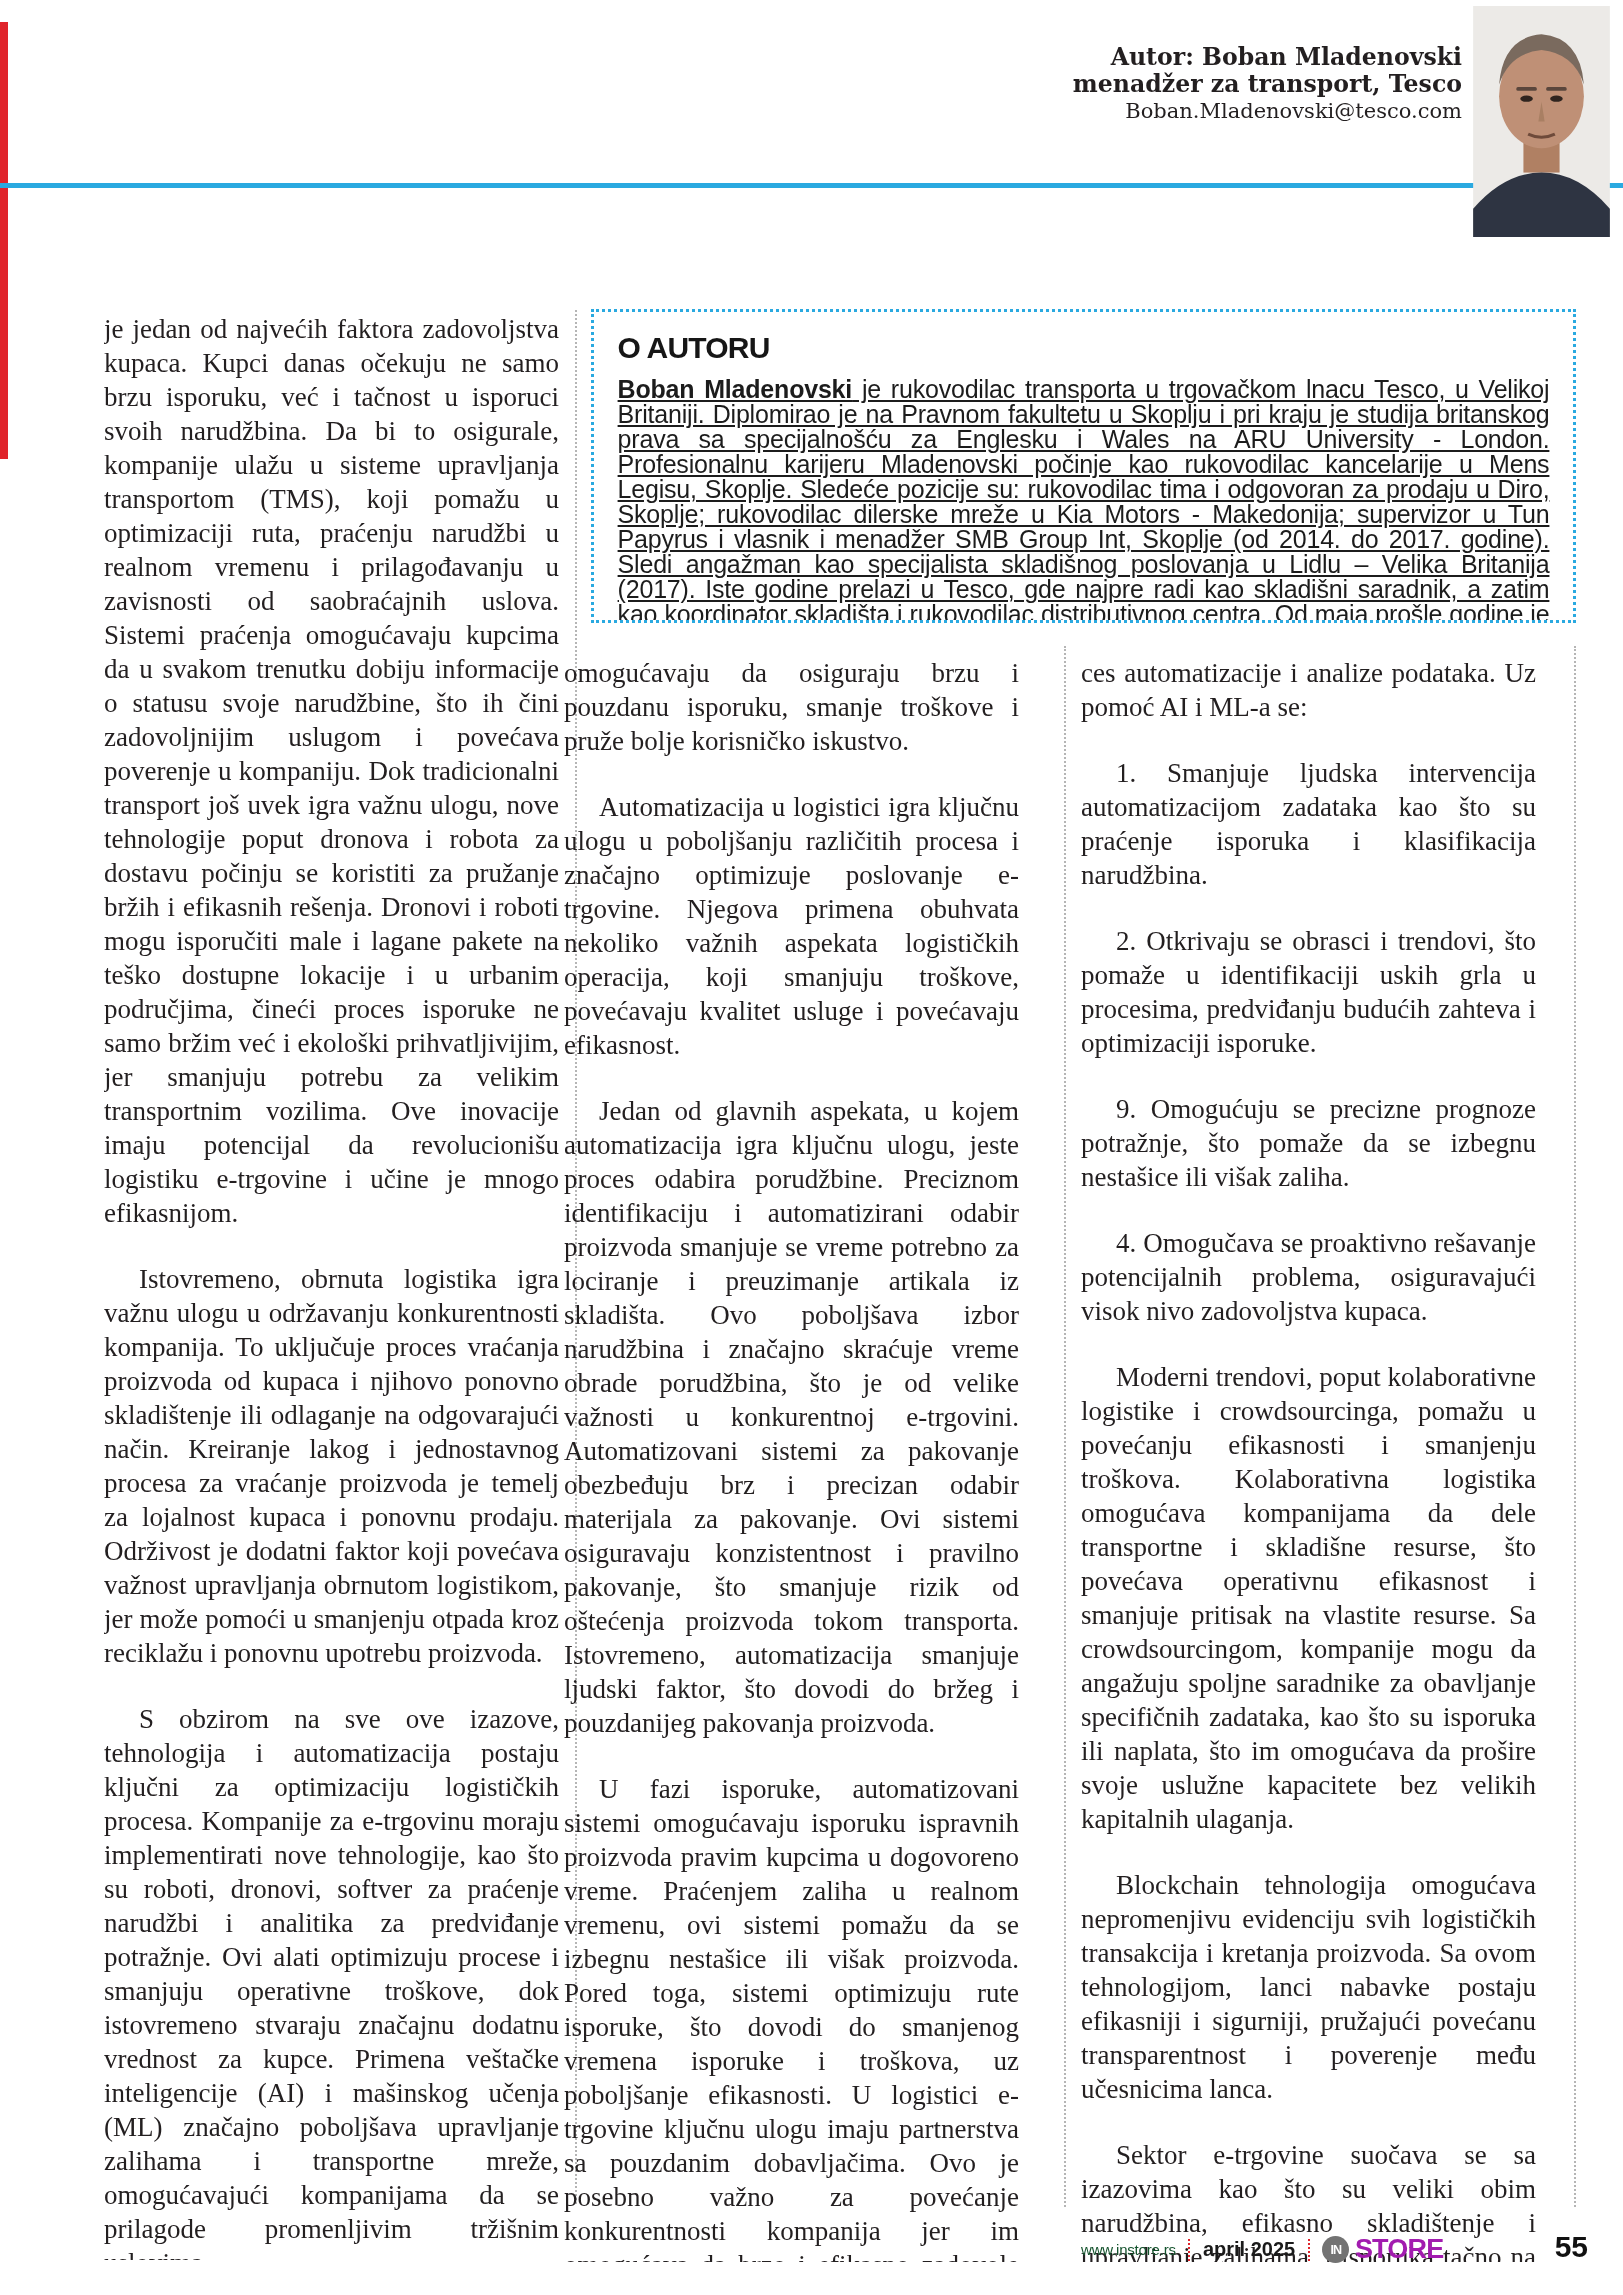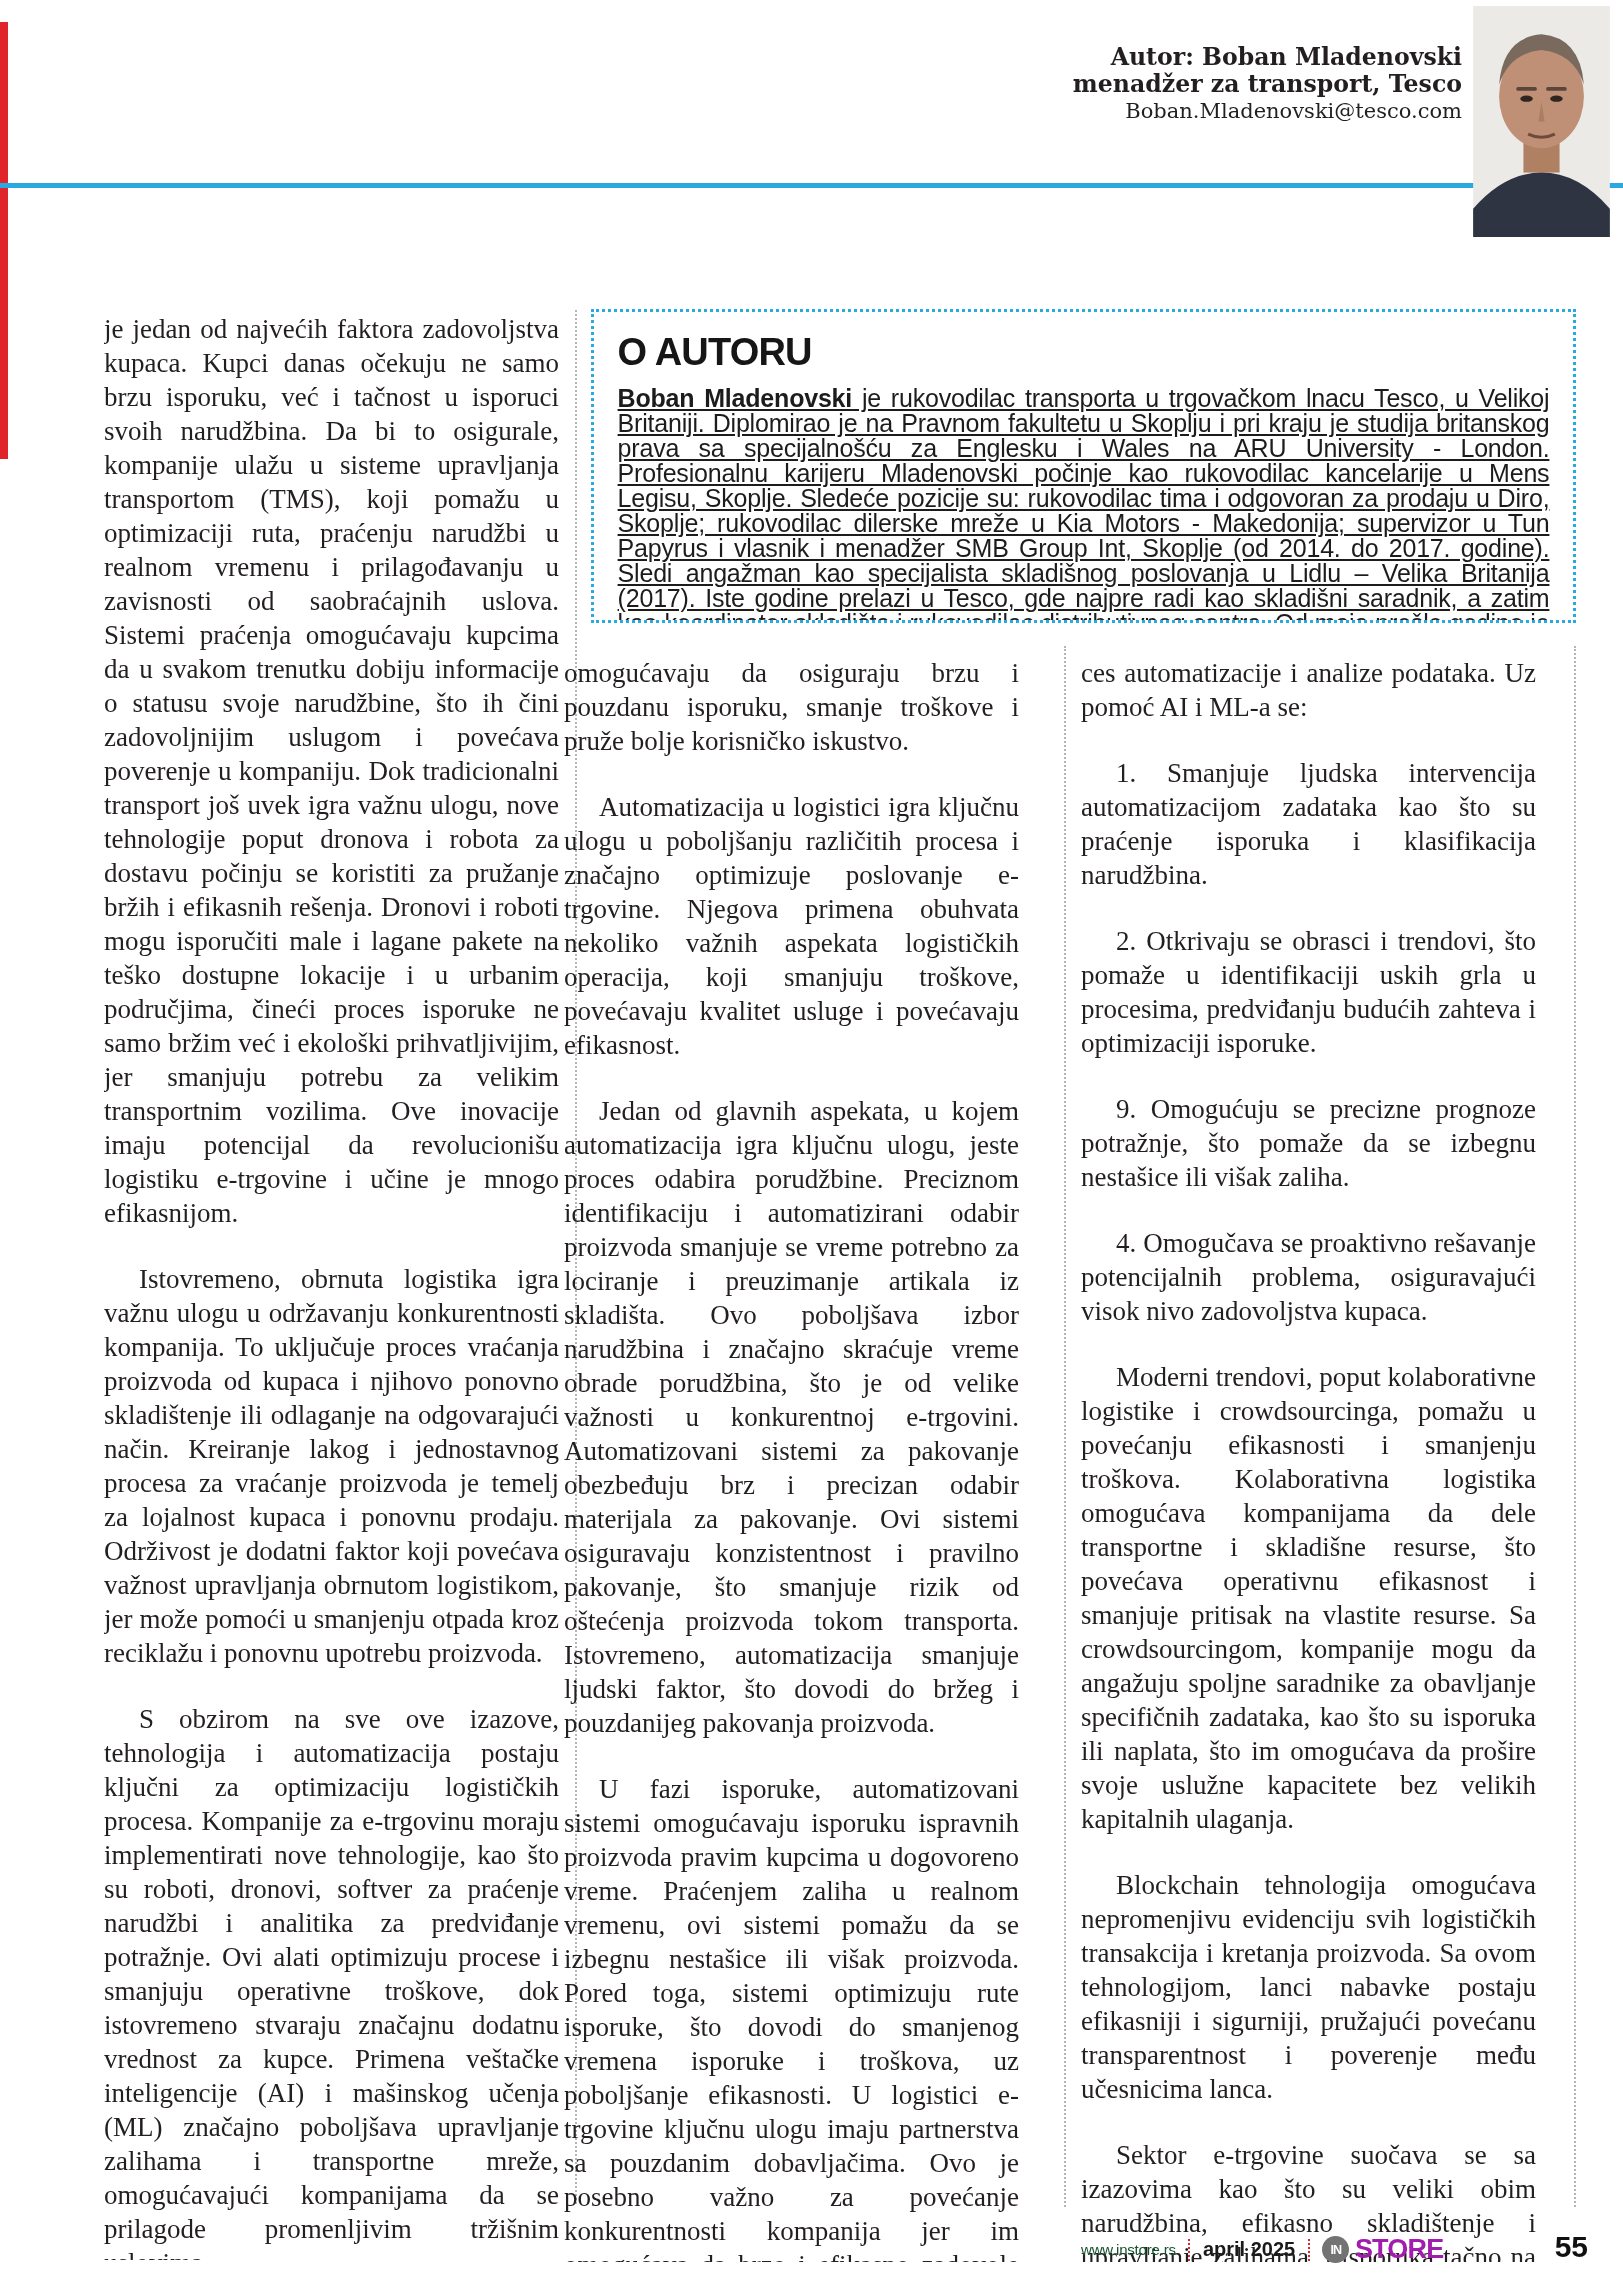--- a/index.html
+++ b/index.html
@@ -16,21 +16,21 @@
 
   .photo { position:absolute; left:1473px; top:6.3px; width:137px; height:231px; z-index:3; }
   .photo svg { display:block; }
 
   .about-box {
     position:absolute; left:591px; top:309px; width:985px; height:314px;
     box-sizing:border-box; border:3.1px dotted #2aa9e0; background:#ffffff;
     padding:17.3px 23.6px 15.7px; overflow:hidden; z-index:2;
   }
   .about-title {
-    font-family:"Liberation Sans", sans-serif; font-weight:bold; font-size:38px;
+    font-family:"Liberation Sans", sans-serif; font-weight:bold; font-size:30px;
     letter-spacing:-0.8px; color:#161616; margin:1.6px 0 12.6px;
   }
   .about-text {
     font-family:"Liberation Sans", sans-serif; font-size:25px; line-height:25px;
     letter-spacing:-0.2px; text-align:justify; color:#1c1c1c; margin:0;text-decoration:underline;
   }
   .about-name { font-weight:bold; }
 
   .divider { position:absolute; width:0; border-left:2.4px dotted #b5b5b5; }
   #divider1 { left:575px;  top:310px; height:1894px; }

